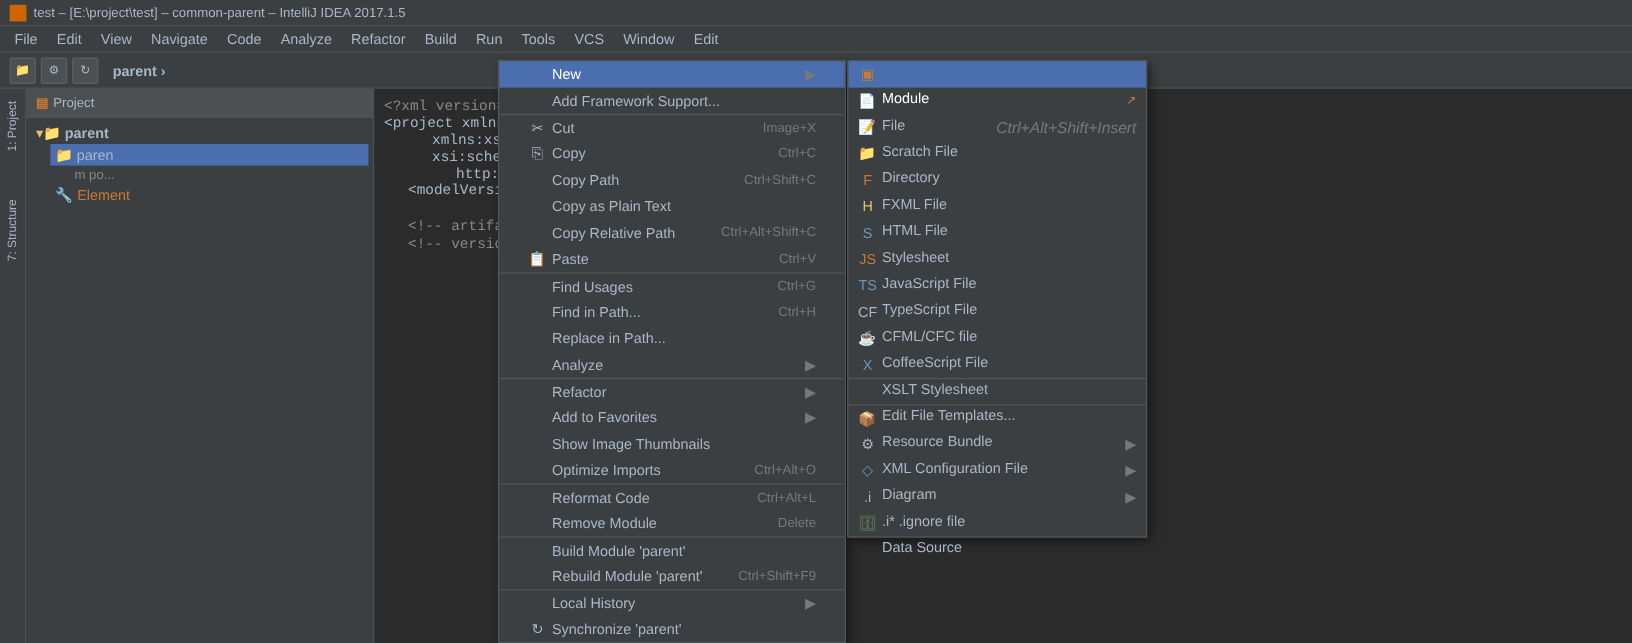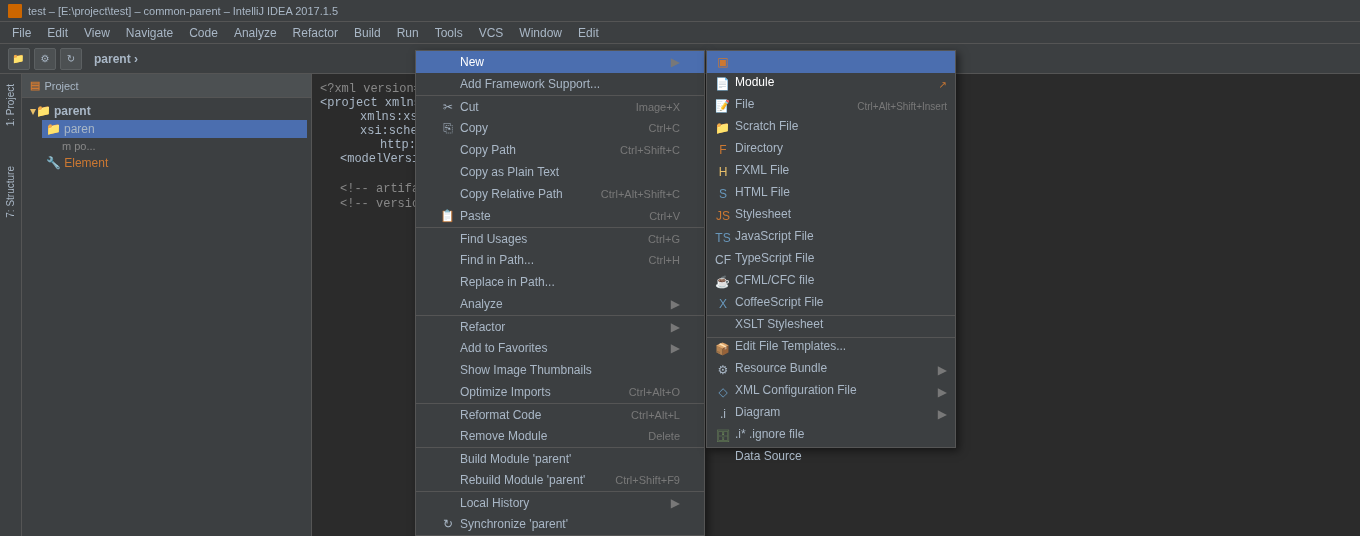--- a/index.html
+++ b/index.html
@@ -184,21 +184,21 @@
       display: flex;
       align-items: center;
       padding: 0 8px;
       cursor: pointer;
       position: relative;
     }
     .sub-item.highlighted { background: #4b6eaf; color: #fff; }
     .sub-item.separator { border-top: 1px solid #555; }
 
     .sub-item-label { flex: 1; margin-top: 39px; }
-    .sub-item-shortcut { color: #787878; font-size: 10px; margin-left: 10px; }
+    .sub-item-shortcut { color: #787878; font-size: 13px; margin-left: 10px; font-style: italic; }
     .sub-item-arrow { color: #787878; margin-left: 4px; }
 
     
     .tree-item {
       display: flex;
       align-items: center;
       padding: 2px 4px;
       cursor: pointer;
     }
     .tree-item.selected { background: #4b6eaf; }

